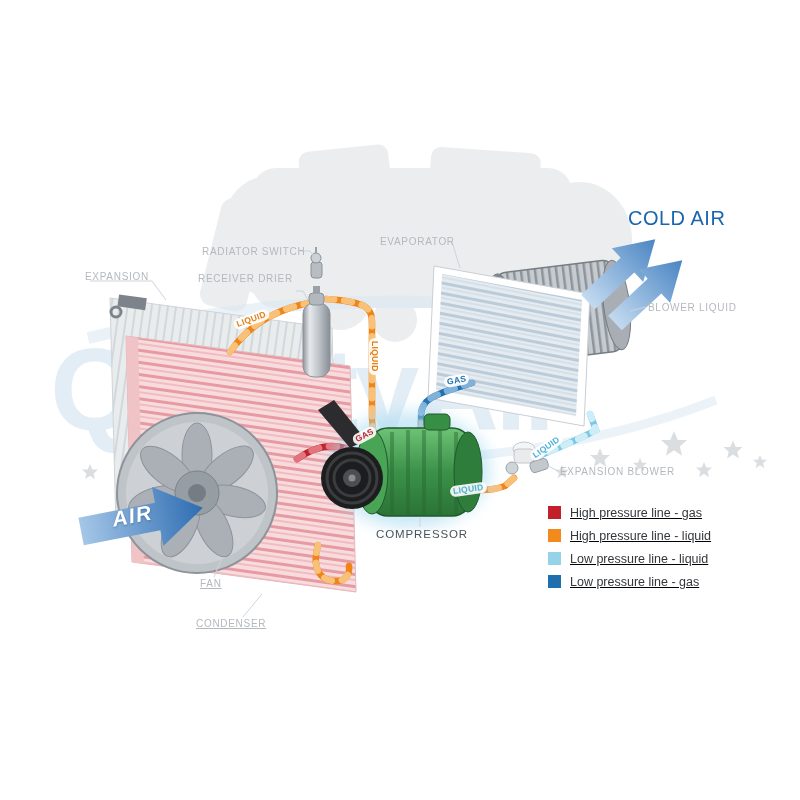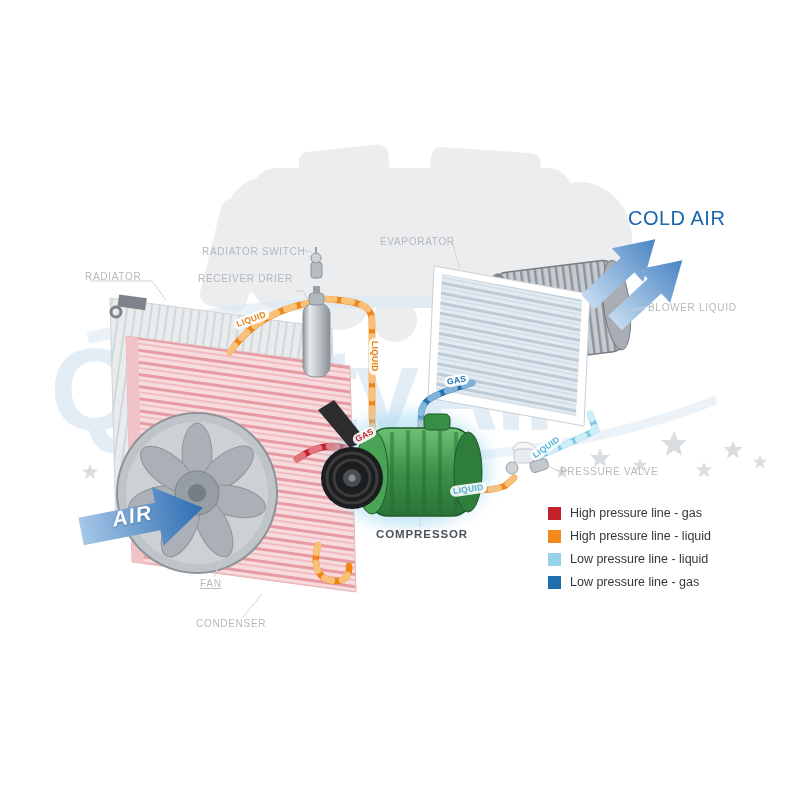--- a/index.html
+++ b/index.html
@@ -1,28 +1,28 @@
 <!DOCTYPE html>
 <html><head>
 <meta charset="utf-8">
 <style>
   html,body{margin:0;padding:0;background:#fff;}
   .canvas{position:relative;width:800px;height:800px;background:#ffffff;overflow:hidden;
           font-family:"Liberation Sans",sans-serif;}
   .canvas svg.scene{position:absolute;left:0;top:0;}
   .comp-label{position:absolute;font-size:10px;color:#b4b9be;letter-spacing:.7px;white-space:nowrap;}
-  .comp-label.dark{color:#4d5257;font-weight:bold;font-size:11.5px;letter-spacing:.9px;
+  .comp-label.dark{color:#4d5257;font-weight:normal;font-size:11.5px;letter-spacing:.9px;
                    text-shadow:0 0 4px #ffffff,0 0 4px #ffffff;}
   .pipe-pill{position:absolute;font-size:8.5px;font-weight:700;background:rgba(255,255,255,.9);
              border-radius:6px;padding:0 3px;line-height:11px;letter-spacing:.3px;white-space:nowrap;}
   .cold-air{position:absolute;font-weight:normal;font-size:20px;color:#1a66ae;letter-spacing:.5px;white-space:nowrap;}
   .air-text{position:absolute;font-weight:bold;font-style:italic;font-size:21px;color:#ffffff;
             letter-spacing:1.5px;transform:rotate(-11deg);text-shadow:0 1px 2px rgba(10,40,90,.35);}
   .legend{position:absolute;left:548px;top:506px;}
-  .legend-row{display:flex;align-items:center;margin-bottom:9px;}
+  .legend-row{display:flex;align-items:flex-start;margin-bottom:9px;text-decoration:underline;}
   .legend-swatch{width:13px;height:13px;margin-right:9px;flex:0 0 13px;}
   .legend-text{font-size:12.5px;color:#33373c;white-space:nowrap;}
 </style>
 </head>
 <body>
 
 <div class="canvas">
 
   <svg class="scene" width="800" height="800" viewBox="0 0 800 800">
     <defs>
@@ -229,29 +229,29 @@
       <path d="M296,291 L303,291 L308,300"></path>
       <path d="M452,242 L460,268"></path>
       <path d="M646,307 L630,311"></path>
       <path d="M558,471 L548,466"></path>
       <path d="M214,577 L221,560"></path>
       <path d="M243,617 L262,594"></path>
       <path d="M420,527 L420,518"></path>
     </g>
   </svg>
 
-  <div class="comp-label" style="left:85px;top:271px;">RADIATOR</div>
+  <div class="comp-label" style="left:85px;top:271px;">EXPANSION</div>
   <div class="comp-label" style="left:202px;top:246px;">RADIATOR SWITCH</div>
   <div class="comp-label" style="left:198px;top:273px;">RECEIVER DRIER</div>
   <div class="comp-label" style="left:380px;top:236px;">EVAPORATOR</div>
   <div class="comp-label" style="left:648px;top:302px;">BLOWER LIQUID</div>
-  <div class="comp-label" style="left:560px;top:466px;">PRESSURE VALVE</div>
+  <div class="comp-label" style="left:560px;top:466px;">EXPANSION BLOWER</div>
   <div class="comp-label dark" style="left:376px;top:528px;">COMPRESSOR</div>
   <div class="comp-label" style="left:200px;top:578px;text-decoration:underline;">FAN</div>
-  <div class="comp-label" style="left:196px;top:618px;">CONDENSER</div>
+  <div class="comp-label" style="left:196px;top:618px;text-decoration:underline;">CONDENSER</div>
 
   <div class="cold-air" style="left:628px;top:207px;">COLD AIR</div>
   <div class="air-text" style="left:112px;top:504px;">AIR</div>
 
   <div class="pipe-pill" style="left: 233px; top: 314px; transform: rotate(-20deg); color: rgb(224, 127, 18);">LIQUID</div>
   <div class="pipe-pill" style="left: 380px; top: 338px; transform: rotate(90deg); transform-origin: left top; color: rgb(224, 127, 18);">LIQUID</div>
   <div class="pipe-pill" style="left: 444px; top: 375px; transform: rotate(-10deg); color: rgb(31, 111, 174);">GAS</div>
   <div class="pipe-pill" style="left: 352px; top: 430px; transform: rotate(-28deg); color: rgb(196, 32, 44);">GAS</div>
   <div class="pipe-pill" style="left: 528px; top: 442px; transform: rotate(-35deg); color: rgb(79, 176, 214);">LIQUID</div>
   <div class="pipe-pill" style="left: 450px; top: 484px; transform: rotate(-8deg); color: rgb(79, 176, 214);">LIQUID</div>

